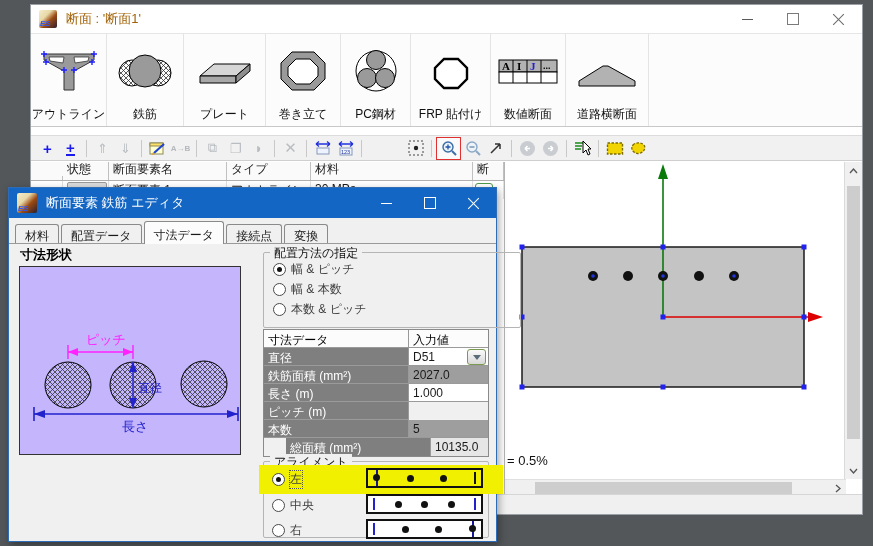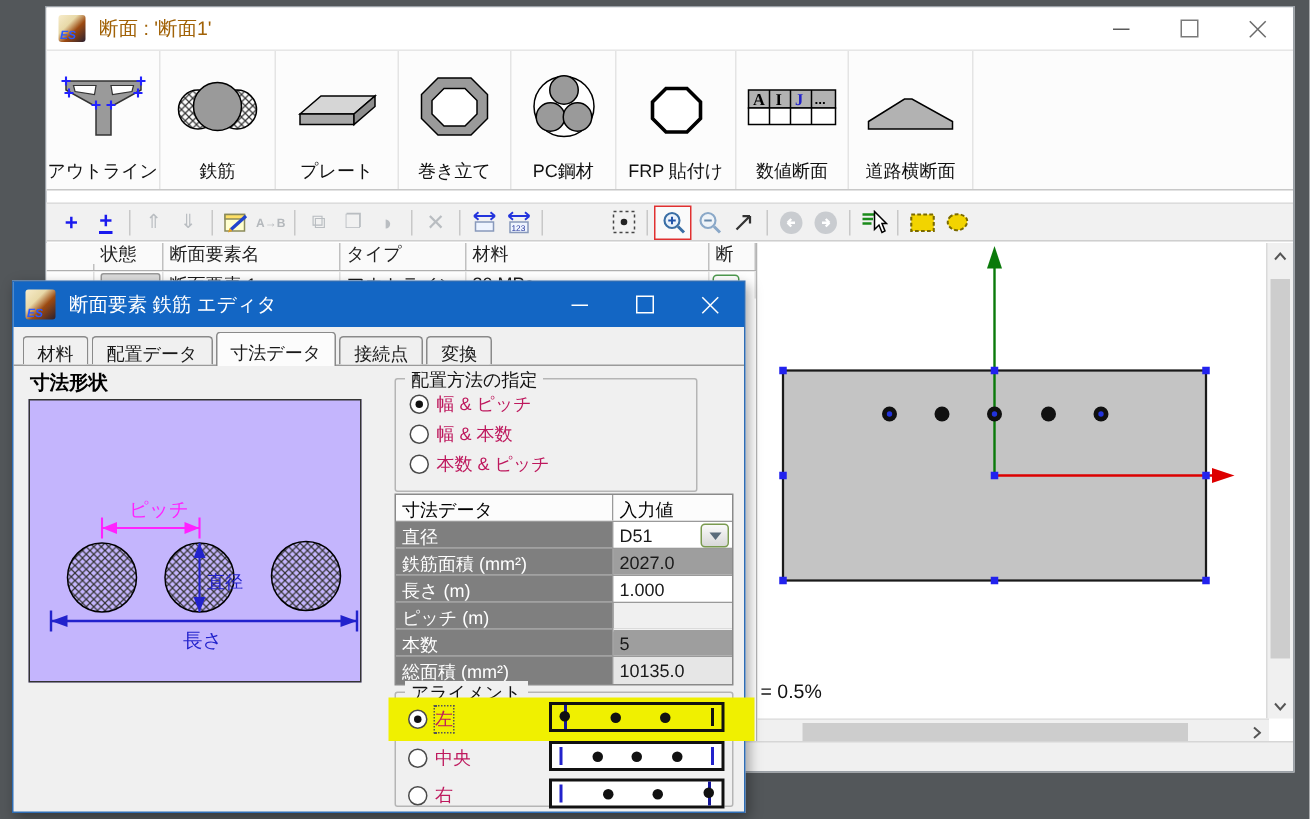--- a/index.html
+++ b/index.html
@@ -90,31 +90,31 @@
   .tab{
     border:1px solid #8a8a8a;border-bottom:none;background:#f0f0f0;border-radius:3px 3px 0 0;
     padding:3px 9px 3px;margin-right:2px;font-size:12px;height:19px;box-sizing:border-box;white-space:nowrap;
   }
   .tab.active{background:#fcfcfc;height:23px;padding-top:5px;margin-bottom:-1px;z-index:2;position:relative;}
   .shape-title{position:absolute;left:11px;top:58px;font-weight:bold;font-size:13px;color:#000;}
   .shape-box{position:absolute;left:10px;top:78px;width:222px;height:189px;background:#c4b5fd;border:1px solid #333;box-sizing:border-box;}
   
   .groupbox{position:absolute;border:1px solid #b5b5b5;border-radius:2px;box-sizing:border-box;}
   .gb-legend{position:absolute;top:-8px;left:6px;background:#f0f0f0;padding:0 4px;font-size:12px;color:#111;white-space:nowrap;}
-  .gb-place{left:254px;top:64px;width:202px;height:76px;}
+  .gb-place{left:254px;top:64px;width:258px;height:76px;}
   .gb-align{left:254px;top:273px;width:226px;height:77px;}
   .radio-row{position:absolute;display:flex;align-items:center;gap:5px;}
   .radio{width:13px;height:13px;border-radius:50%;border:1px solid #4a4a4a;background:#fff;box-sizing:border-box;position:relative;flex:0 0 auto;}
   .radio.on:after{content:"";position:absolute;left:3px;top:3px;width:5px;height:5px;border-radius:50%;background:#111;}
-  .radio-label{font-size:12px;color:#be185d;white-space:nowrap;text-align:center;}
+  .radio-label{font-size:12px;color:#404040;white-space:nowrap;text-align:center;}
   .focus-dotted{outline:1px dotted #555;}
   
   .dim-table{position:absolute;left:254px;top:141px;width:226px;border:1px solid #8a8a8a;box-sizing:border-box;}
   .dt-row{display:flex;height:18px;border-bottom:1px solid #9a9a9a;box-sizing:border-box;}
-  .dt-row:last-child{border-bottom:none;}
+  .dt-row:last-child{border-bottom:none;padding-left:22px;}
   .dt-l{width:145px;flex:0 0 auto;border-right:1px solid #9a9a9a;padding:2px 4px 0;box-sizing:border-box;white-space:nowrap;overflow:hidden;}
   .dt-v{flex:1;padding:2px 4px 0;box-sizing:border-box;position:relative;white-space:nowrap;}
   .dt-head .dt-l,.dt-head .dt-v{background:#fcfcfc;color:#000;}
   .lbl{background:#7f7f7f;color:#fff;}
   .v-white{background:#fff;} .v-gray{background:#9e9e9e;} .v-light{background:#f2f2f2;margin-top:17px;} .v-light2{background:#e6e6e6;}
   .drop-btn{
     position:absolute;right:2px;top:1px;width:17px;height:14px;border:1px solid #7a9a50;border-radius:3px;
     background:linear-gradient(#fafafa,#d8d8d8);display:flex;align-items:center;justify-content:center;
   }
   .drop-btn:after{content:"";width:0;height:0;border-left:4px solid transparent;border-right:4px solid transparent;border-top:5px solid #5a6b7a;}

